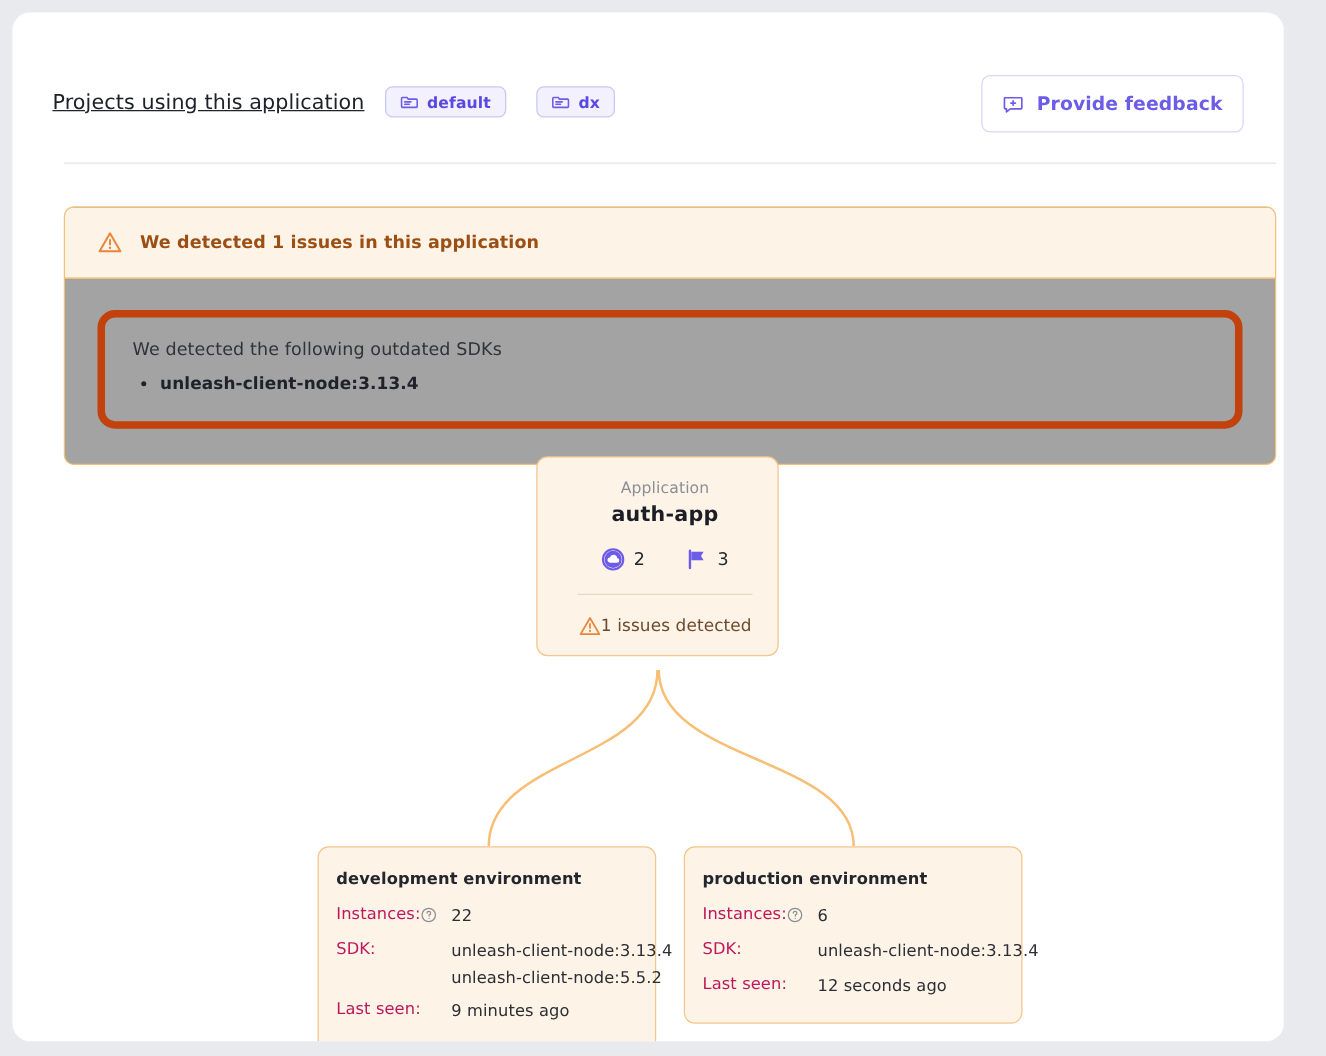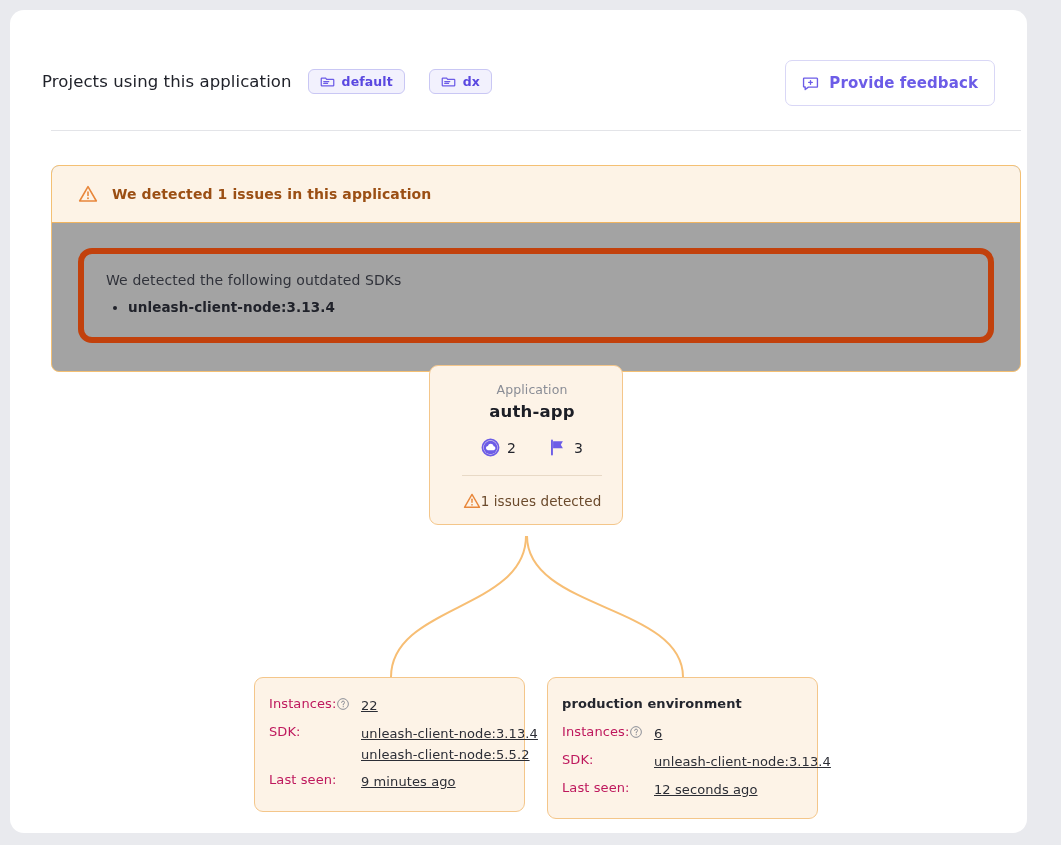--- a/index.html
+++ b/index.html
@@ -25,20 +25,21 @@
     left: 32px; top: 46px;
     width: 953px; height: 50px;
     display: flex;
     align-items: center;
   }
   .header-title {
     font-size: 16.5px;
     color: #20222a;
     letter-spacing: .1px;
     white-space: nowrap;
+    text-decoration: underline;
   }
   .chips { display: flex; align-items: center; gap: 24px; margin-left: 16px; }
   .chip {
     display: inline-flex;
     align-items: center;
     gap: 7px;
     height: 25px;
     padding: 0 11px;
     border: 1px solid #c9c7f4;
     border-radius: 6px;
@@ -212,21 +213,21 @@
   }
   .env-row:last-child { margin-bottom: 0; }
   .env-label {
     width: 92px;
     flex: 0 0 92px;
     display: flex;
     align-items: center;
     gap: 0;
     color: #be185d;
   }
-  .env-value { flex: 1; line-height: 1.6; text-decoration: underline; }
+  .env-value { flex: 1; line-height: 1.6; }
   .env-value div { white-space: nowrap; }
 
   .icon { display: inline-block; line-height: 0; }
 </style>
 </head>
 <body>
 
 <div class="page">
 
   <div class="header">
@@ -330,20 +331,21 @@
             <path d="M12 3.2 22 20.4H2z" fill="none" stroke="#e8873b" stroke-width="1.9" stroke-linejoin="round"></path>
             <path d="M12 9.6v4.2" stroke="#e8873b" stroke-width="1.9" stroke-linecap="round"></path>
             <circle cx="12" cy="17" r="1.15" fill="#e8873b"></circle>
           </svg>
         </span>
         <span>1 issues detected</span>
       </div>
     </div>
 
     <div class="env-card dev">
+      <div class="env-title">development environment</div>
 
       <div class="env-row">
         <span class="env-label">
           <span>Instances:</span>
           <span class="icon">
             <svg width="14" height="14" viewBox="0 0 24 24">
               <circle cx="12" cy="12" r="9.2" fill="none" stroke="#8a8d96" stroke-width="1.7"></circle>
               <path d="M9.6 9.3a2.5 2.5 0 1 1 2.9 2.6v1.6" fill="none" stroke="#8a8d96" stroke-width="1.7" stroke-linecap="round"></path>
               <circle cx="12.4" cy="16.6" r="1" fill="#8a8d96"></circle>
             </svg>

